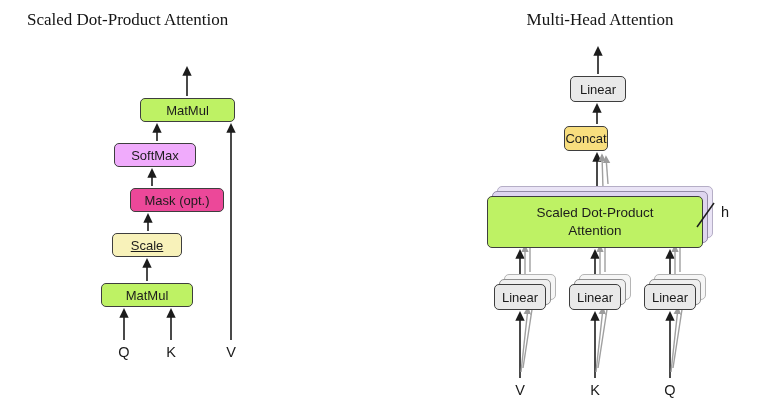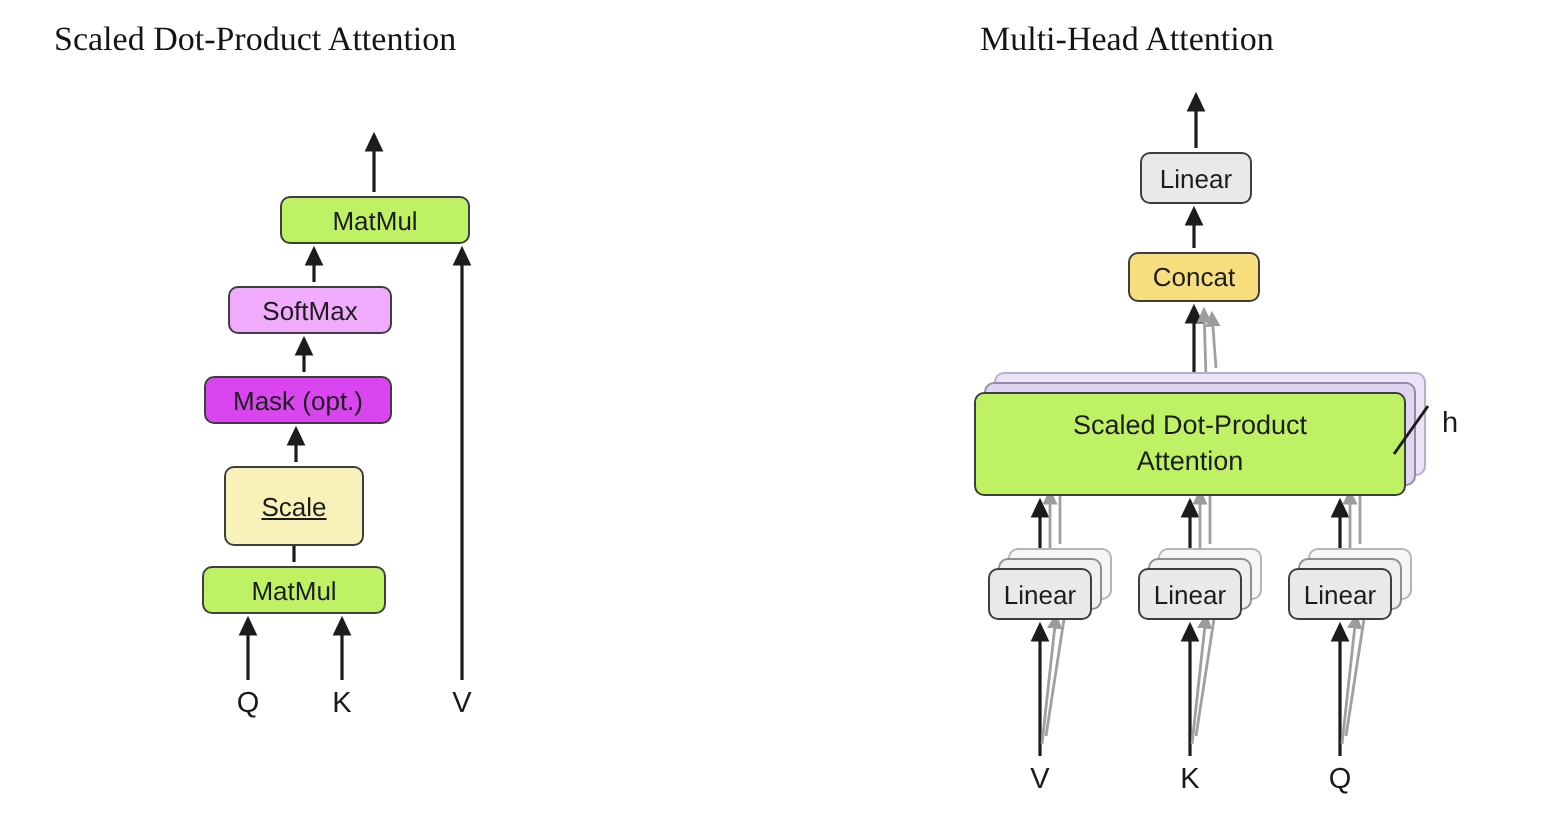--- a/index.html
+++ b/index.html
@@ -28,21 +28,21 @@
     justify-content: center;
     border: 1.5px solid #3e3e3e;
     border-radius: 5px;
     font-size: 13px;
     color: #1c1c1c;
     z-index: 2;
     background: #fff;
   }
   .purple     { background: #bef264; }
   .green      { background: #f0abfc; }
-  .pink       { background: #d946ef; }
+  .pink       { background: #ec4899; margin-left: 28px; }
   .paleyellow { background: #f8f2ba; }
   .yellow     { background: #f8de7e; }
   .gray       { background: #e9e9e9; text-align: center; }
   .p2 { background: #ded5ef; border-color: #938ba6; }
   .p3 { background: #eae4f6; border-color: #b5aec6; }
   .g2 { background: #f0f0f0; border-color: #8f8f8f; }
   .g3 { background: #f6f6f6; border-color: #b5b5b5; }
   .sdpa-text {
     width: 150px;
     text-align: center;
@@ -124,39 +124,39 @@
   </div>
 
   <div class="box green" style="left:114px; top:143px; width:82px; height:24px;">
     <span>SoftMax</span>
   </div>
 
   <div class="box pink" style="left:102px; top:188px; width:94px; height:24px;">
     <span>Mask (opt.)</span>
   </div>
 
-  <div class="box paleyellow" style="left:112px; top:233px; width:70px; height:40px;text-decoration:underline;">
+  <div class="box paleyellow" style="left:112px; top:233px; width:70px; height:24px;text-decoration:underline;">
     <span>Scale</span>
   </div>
 
   <div class="box purple" style="left:101px; top:283px; width:92px; height:24px;">
     <span>MatMul</span>
   </div>
 
   <div class="io-label" style="left:114px; top:344px; width:20px;">Q</div>
   <div class="io-label" style="left:161px; top:344px; width:20px;">K</div>
   <div class="io-label" style="left:221px; top:344px; width:20px;">V</div>
 
-  <div class="title" style="left:490px; top:10px; width:220px; text-align:left;">Multi-Head Attention</div>
+  <div class="title" style="left:490px; top:10px; width:220px; text-align:center;">Multi-Head Attention</div>
 
   <div class="box gray" style="left:570px; top:76px; width:56px; height:26px;">
     <span>Linear</span>
   </div>
 
-  <div class="box yellow" style="left:564px; top:126px; width:66px; height:25px;">
+  <div class="box yellow" style="left:564px; top:126px; width:44px; height:25px;">
     <span>Concat</span>
   </div>
 
   <div class="box p3" style="left:497px; top:186px; width:216px; height:52px;"></div>
   <div class="box p2" style="left:492px; top:191px; width:216px; height:52px;"></div>
   <div class="box purple" style="left:487px; top:196px; width:216px; height:52px;">
     <span class="sdpa-text">Scaled Dot-Product Attention</span>
   </div>
 
   <div class="box g3" style="left:504px; top:274px; width:52px; height:26px;"></div>

